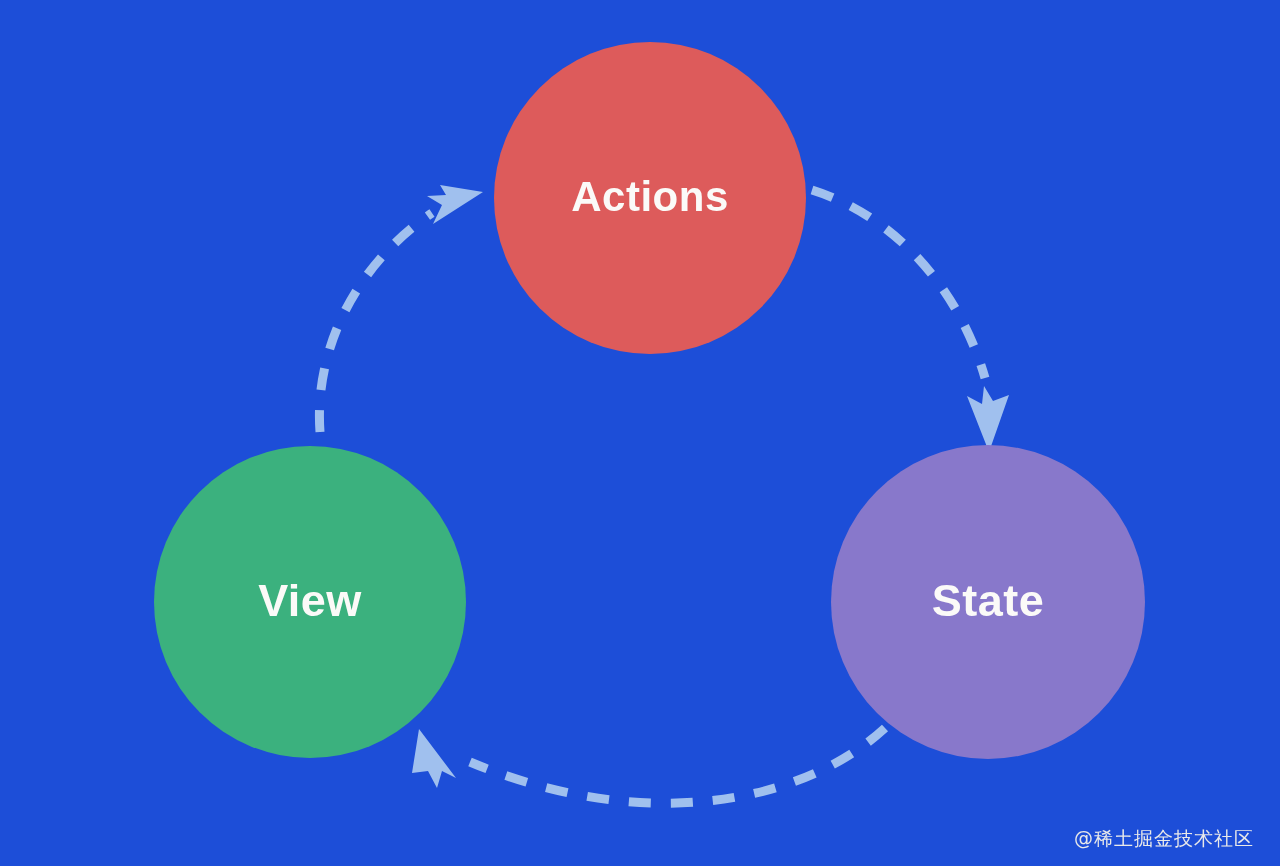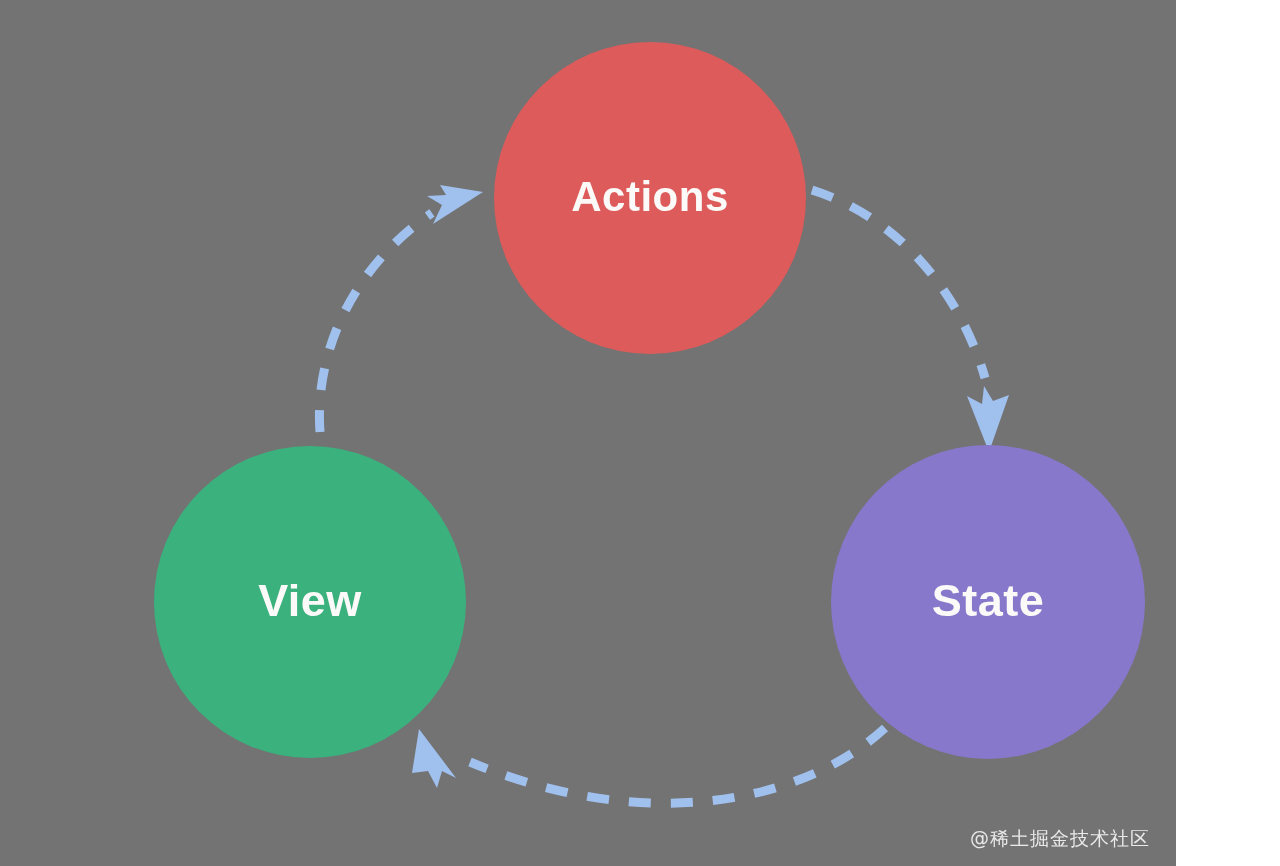--- a/index.html
+++ b/index.html
@@ -5,23 +5,23 @@
   html, body {
     margin: 0;
     padding: 0;
     background: #ffffff;
   }
   body {
     font-family: "Liberation Sans", "DejaVu Sans", sans-serif;
   }
   #canvas {
     position: relative;
-    width: 1176px;
+    width: 1280px;
     height: 866px;
-    background: #737373;
+    background: #1d4ed8;
     overflow: hidden;
   }
   #flow-svg {
     position: absolute;
     left: 0;
     top: 0;
     width: 1280px;
     height: 866px;
     display: block;
   }

